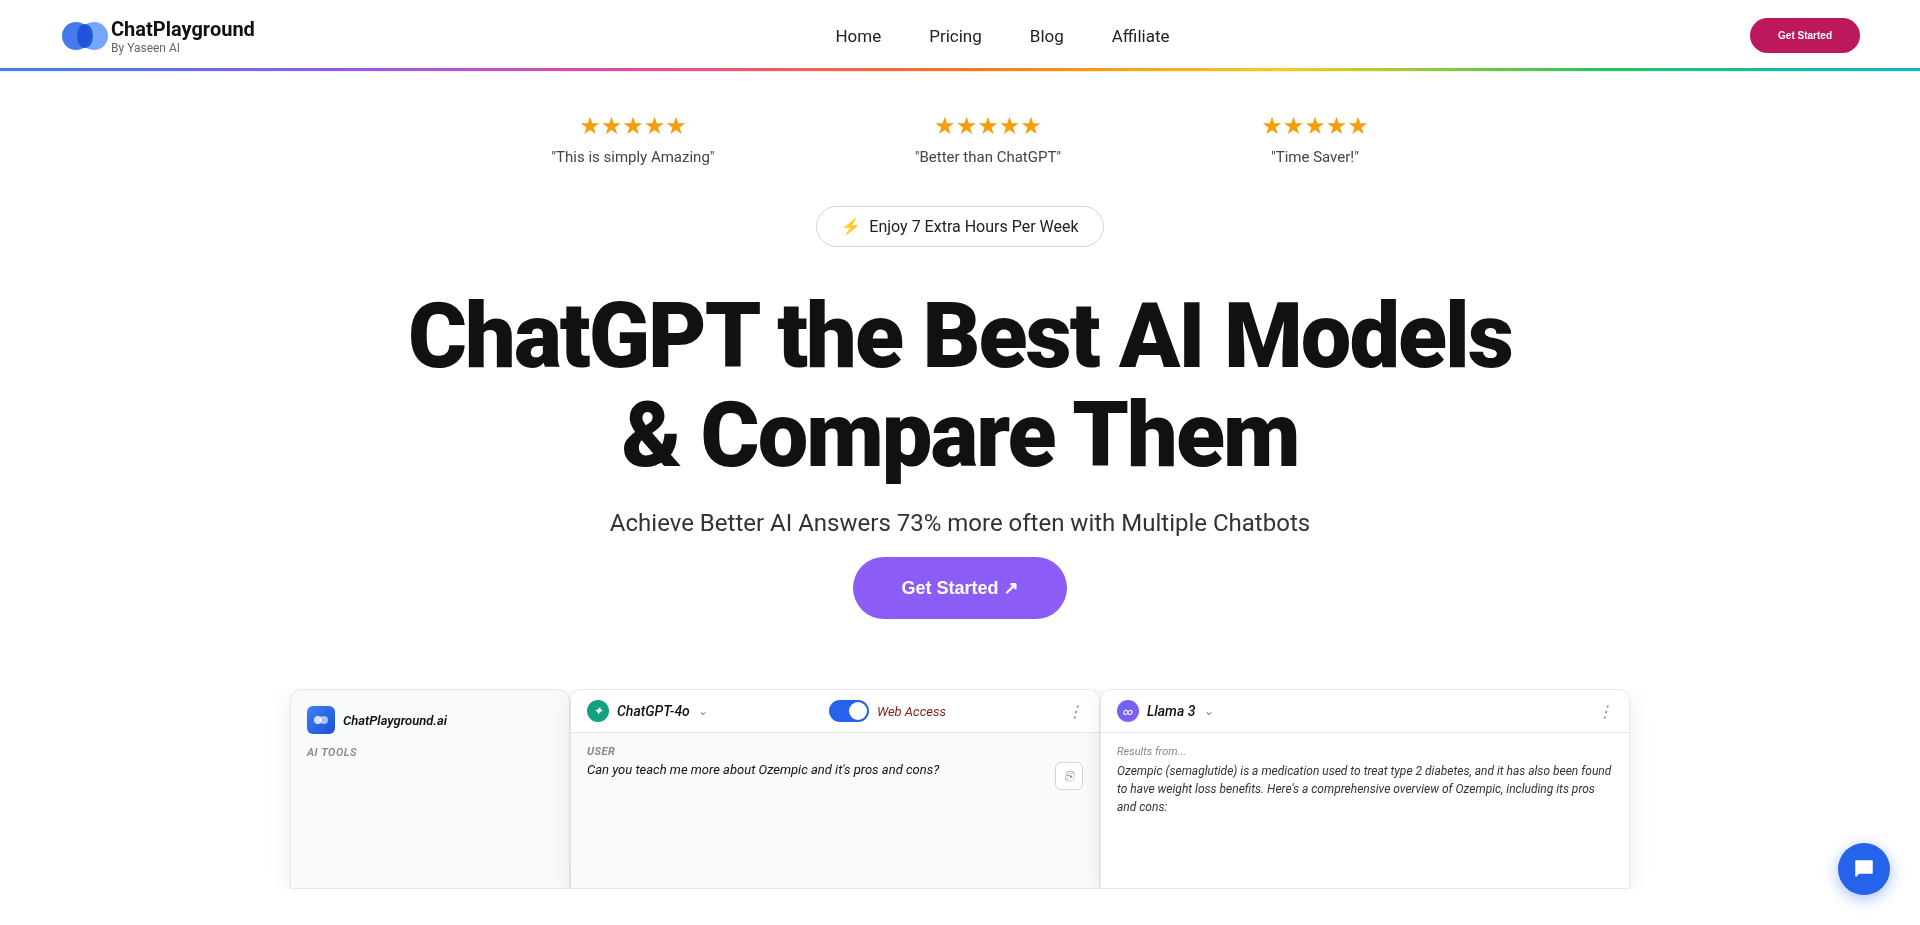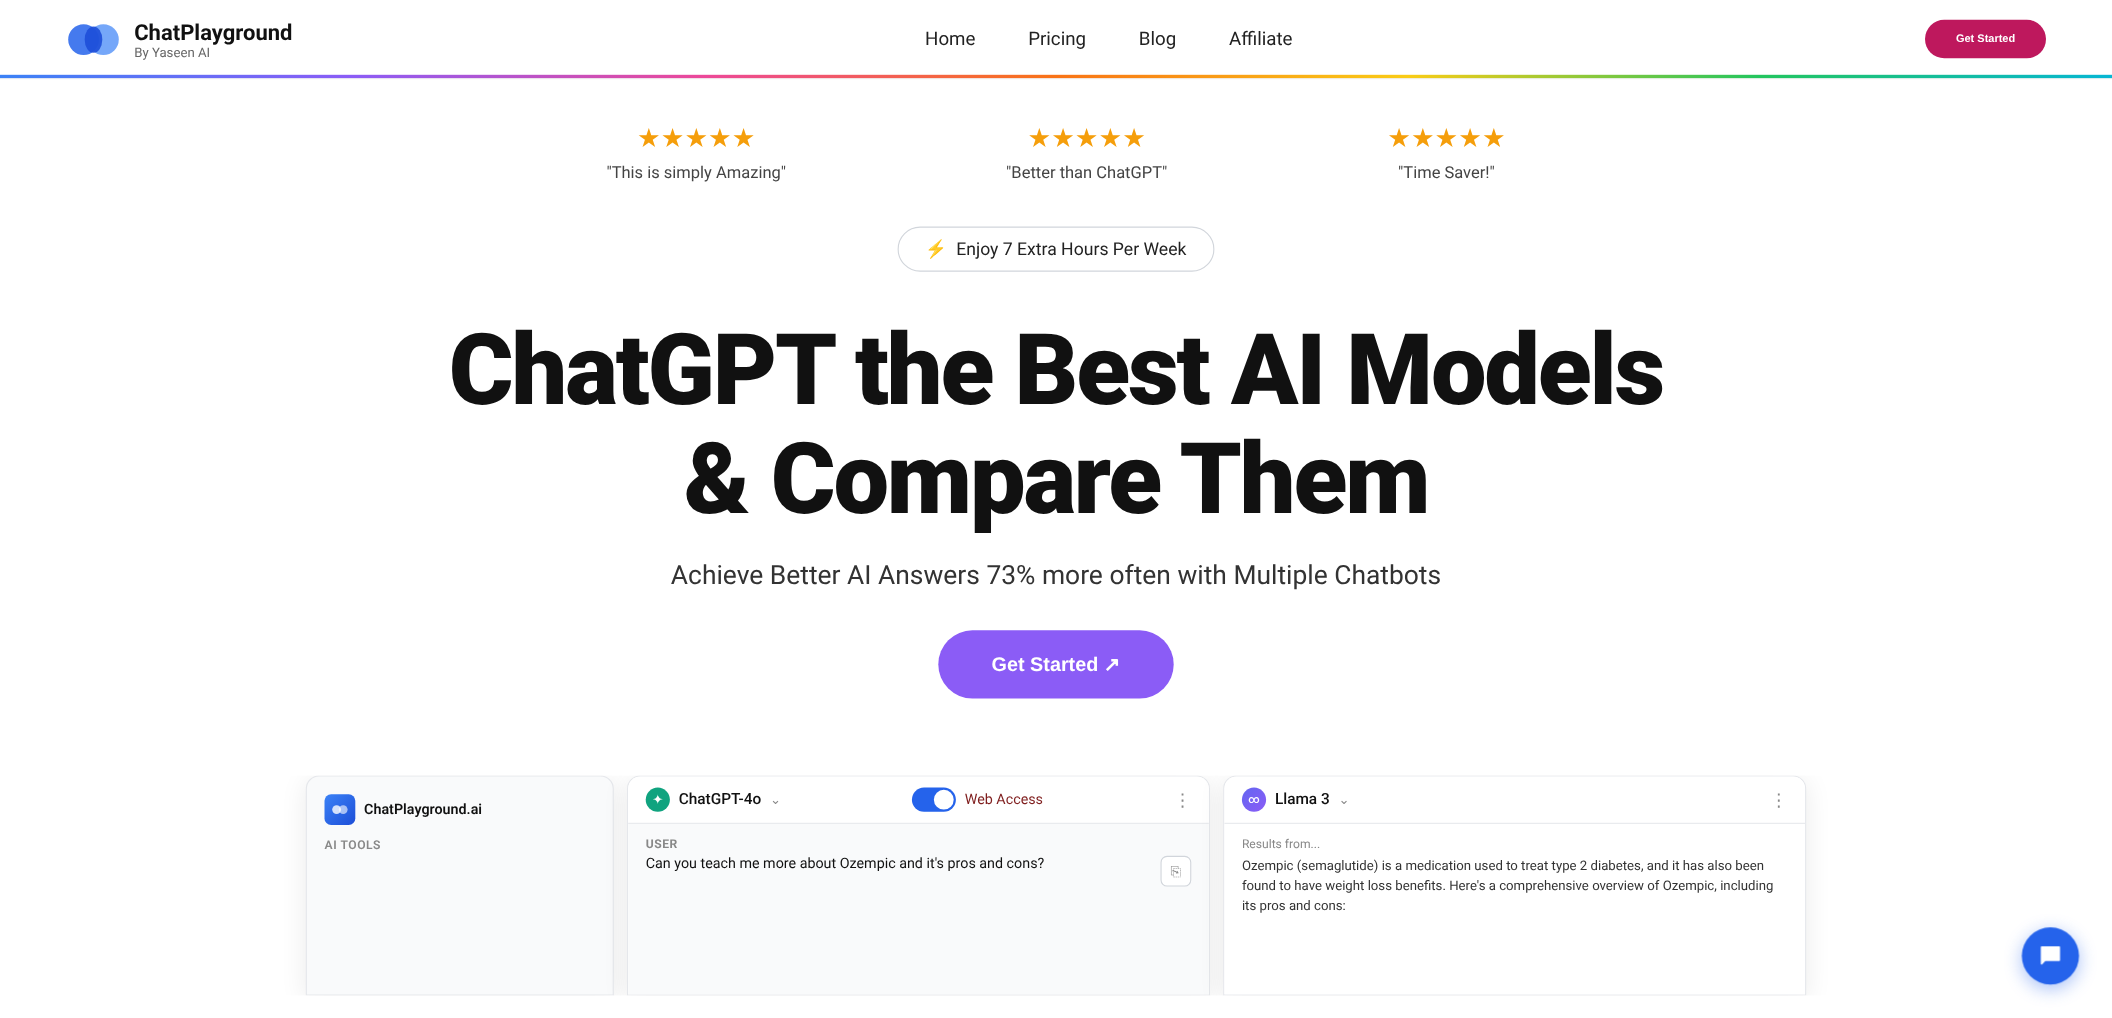--- a/index.html
+++ b/index.html
@@ -26,21 +26,21 @@
       position: absolute;
       bottom: 0;
       left: 0;
       right: 0;
       height: 3px;
       background: linear-gradient(to right, #3b82f6, #8b5cf6, #ec4899, #f97316, #facc15, #22c55e, #06b6d4);
     }
     .logo-area {
       display: flex;
       align-items: center;
-      gap: 12px;
+      gap: 1px;
       justify-content: center;
     }
     .logo-icon {
       width: 50px;
       height: 50px;
       position: relative;
     }
     .logo-text-block {
       display: flex;
       flex-direction: column;
@@ -131,45 +131,46 @@
       font-size: 90px;
       font-weight: 900;
       color: #111;
       line-height: 1.1;
       letter-spacing: -2px;
       margin-bottom: 24px;
     }
     .hero-subtitle {
       font-size: 24px;
       color: #333;
-      margin-bottom: 36px;
+      margin-bottom: 20px;
     }
     .hero-cta {
       display: inline-flex;
       align-items: center;
       gap: 10px;
       background: #8b5cf6;
       color: #fff;
       border: none;
       border-radius: 50px;
       padding: 20px 48px;
       font-size: 18px;
       font-weight: 700;
       cursor: pointer;
     }
 
     
     .app-preview {
       display: flex;
       justify-content: center;
       align-items: flex-end;
-      gap: 12px;
+      gap: 0;
       margin-top: 40px;
       padding: 0 37px;
       overflow: hidden;
+      font-style: italic;
     }
     .preview-panel {
       background: #fff;
       border: 1px solid #e5e7eb;
       border-radius: 12px 12px 0 0;
       overflow: hidden;
       box-shadow: 0 4px 24px rgba(0,0,0,0.08);
     }
     .preview-left {
       width: 280px;

